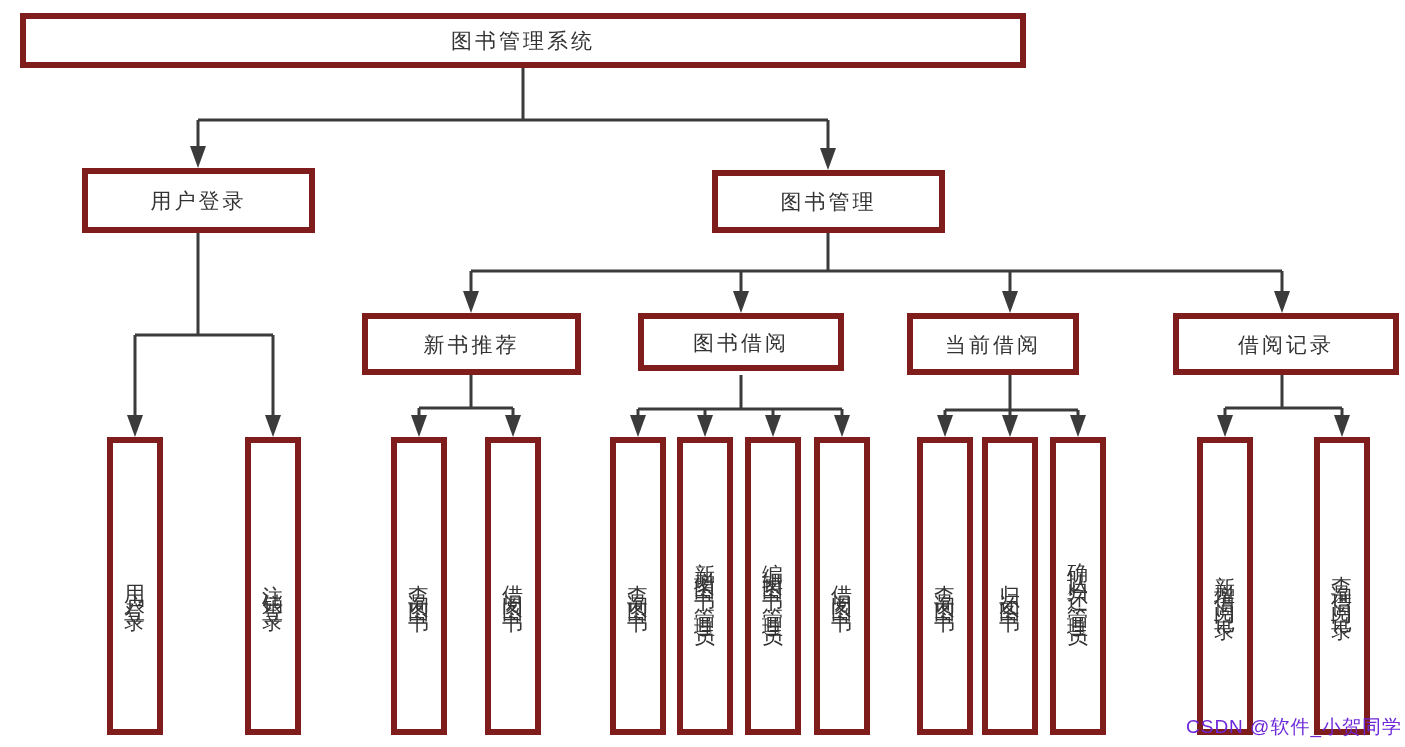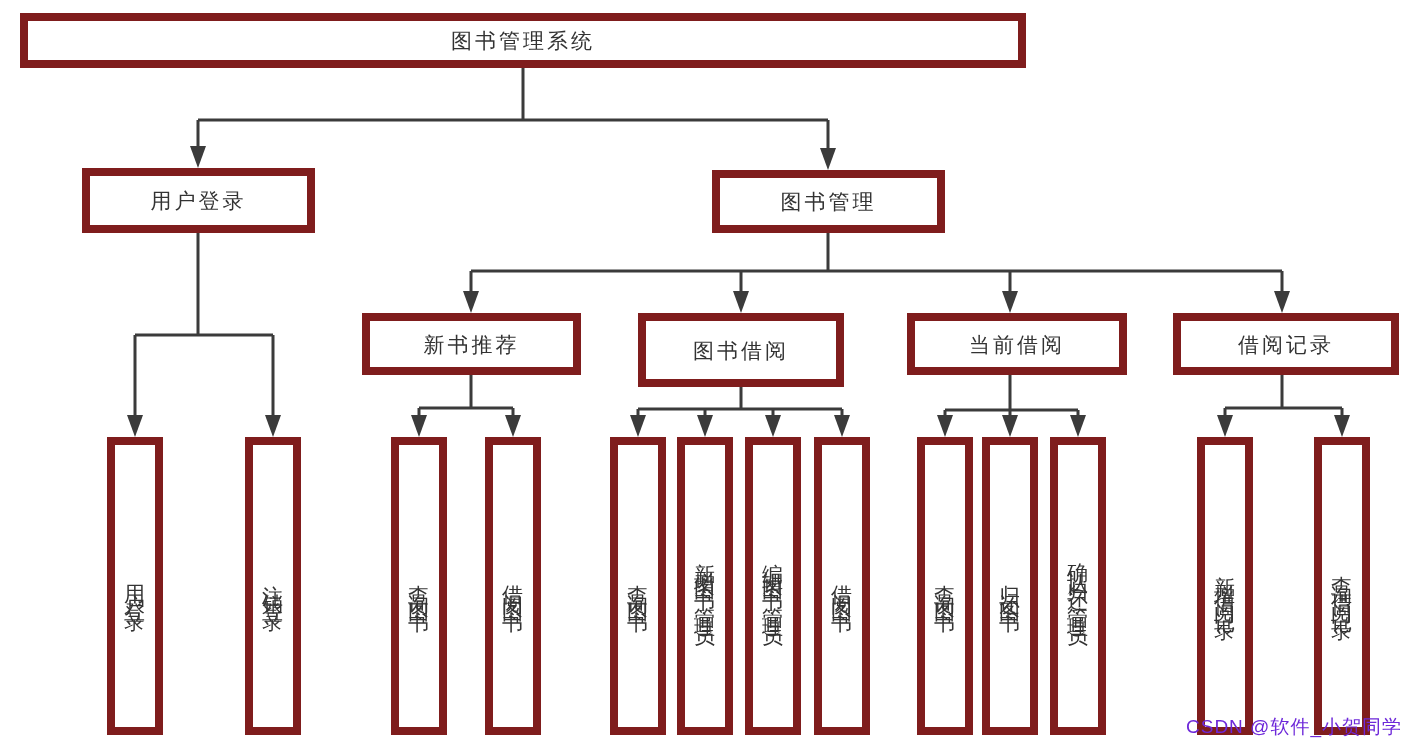--- a/index.html
+++ b/index.html
@@ -5,21 +5,21 @@
   html,body{margin:0;padding:0;background:#ffffff;}
   .canvas{
     position:relative;width:1405px;height:747px;background:#ffffff;
     font-family:"Liberation Sans","DejaVu Sans",sans-serif;overflow:hidden;
   }
   .wires{position:absolute;left:0;top:0;z-index:1;}
   .wire{stroke:#3b3b3b;stroke-width:3;fill:none;}
   .arrow{fill:#3b3b3b;stroke:none;}
   .node{
     position:absolute;box-sizing:border-box;z-index:2;
-    border:8px solid #7f1d1d;background:#ffffff;
+    border:6px solid #7f1d1d;background:#ffffff;
     display:flex;align-items:center;justify-content:center;
     font-size:21px;color:#333333;letter-spacing:3px;line-height:1;
     white-space:nowrap;
   }
   .v{
     writing-mode:vertical-rl;text-orientation:mixed;
     letter-spacing:9px;white-space:normal;
   }
   .watermark{
     position:absolute;left:1186px;top:714px;z-index:6;
@@ -62,22 +62,22 @@
         <polygon points="1334,415 1350,415 1342,437" class="arrow"></polygon>
       </g>
   </svg>
 
   <div class="node" style="left:20px;top:13px;width:1006px;height:55px;">图书管理系统</div>
 
   <div class="node" style="left:82px;top:168px;width:233px;height:65px;">用户登录</div>
   <div class="node" style="left:362px;top:313px;width:219px;height:62px;">新书推荐</div>
 
   <div class="node" style="left:712px;top:170px;width:233px;height:63px;">图书管理</div>
-  <div class="node" style="left:638px;top:313px;width:206px;height:74px;">图书借阅</div>
-  <div class="node" style="left:907px;top:313px;width:220px;height:62px;">当前借阅</div>
+  <div class="node" style="left:638px;top:313px;width:206px;height:58px;">图书借阅</div>
+  <div class="node" style="left:907px;top:313px;width:172px;height:62px;">当前借阅</div>
   <div class="node" style="left:1173px;top:313px;width:226px;height:62px;">借阅记录</div>
 
   <div class="node v" style="left:107px;top:437px;width:56px;height:298px;">用户登录</div>
   <div class="node v" style="left:245px;top:437px;width:56px;height:298px;">注销登录</div>
 
   <div class="node v" style="left:391px;top:437px;width:56px;height:298px;">查询图书</div>
   <div class="node v" style="left:485px;top:437px;width:56px;height:298px;">借阅图书</div>
 
   <div class="node v" style="left:610px;top:437px;width:56px;height:298px;">查询图书</div>
   <div class="node v" style="left:677px;top:437px;width:56px;height:298px;">新增图书（管理员）</div>

